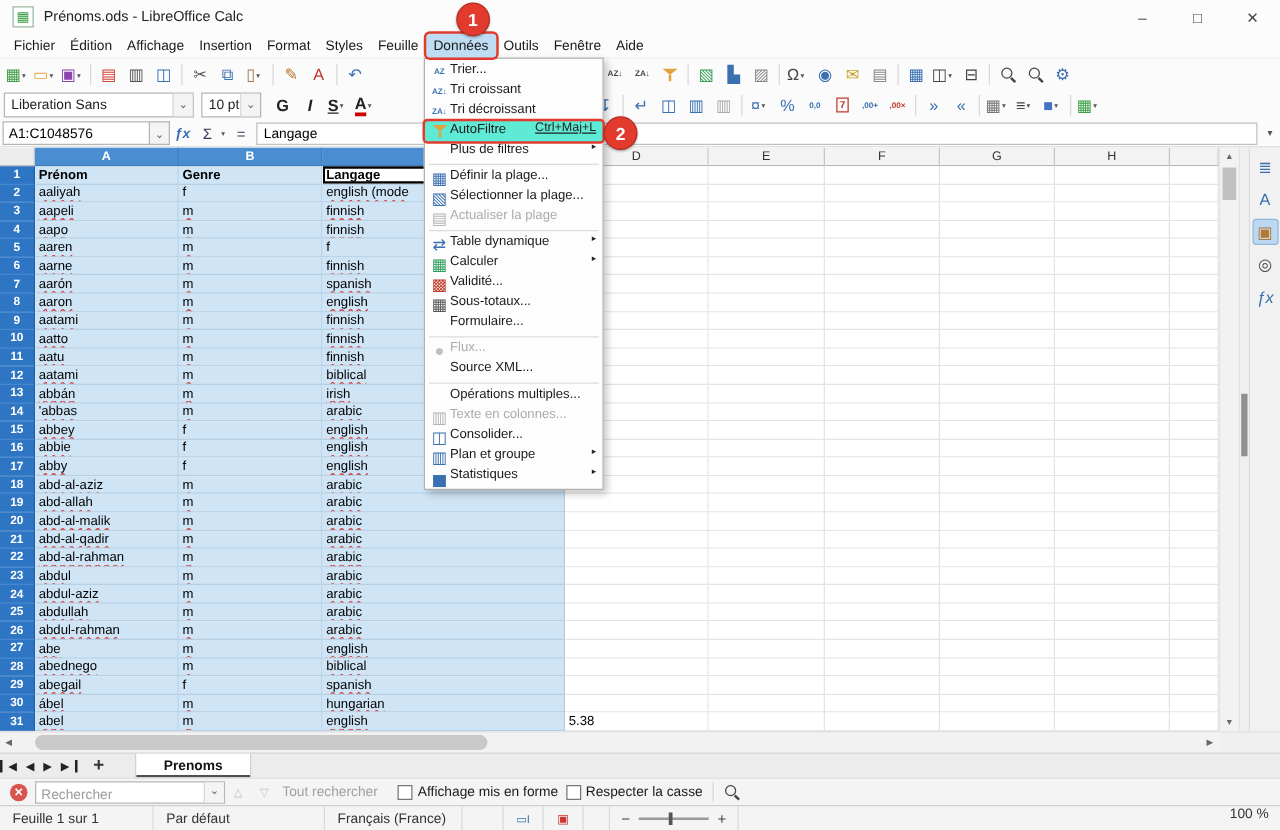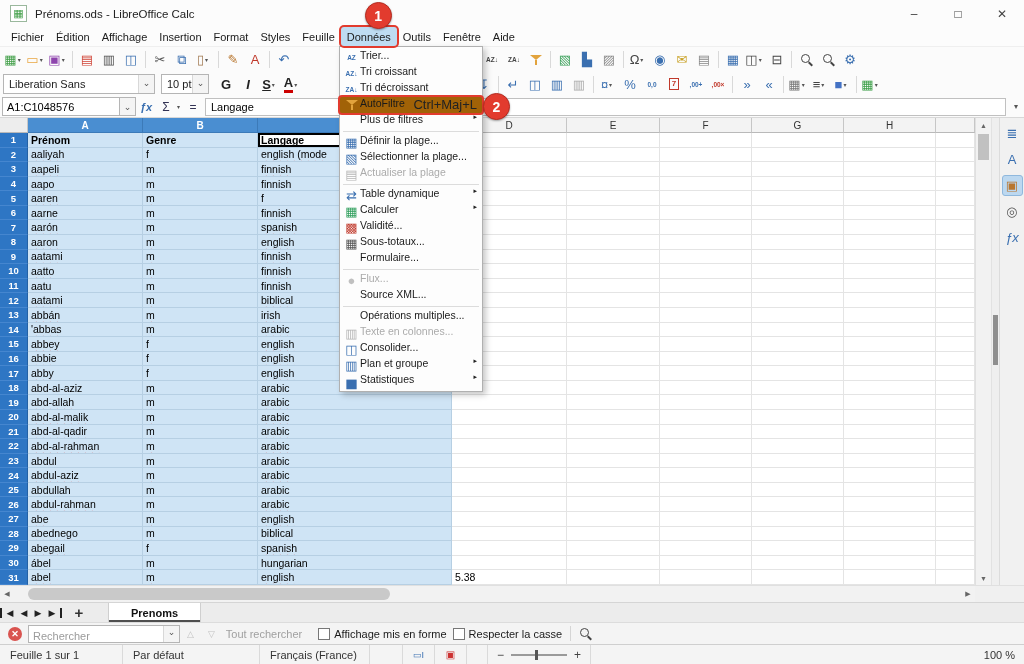--- a/index.html
+++ b/index.html
@@ -94,45 +94,45 @@
   #fsearch{width:150px;height:16px;background:#fff;border:1px solid #b5b5b5;display:flex;align-items:flex-end;flex:none;}
   #fsearch .ph{flex:1;padding-left:4px;font-size:11px;color:#9b9b9b;white-space:nowrap;overflow:hidden;}
   #fsearch .caret{width:15px;height:100%;border-left:1px solid #d8d8d8;background:#f4f4f4;display:flex;align-items:center;justify-content:center;}
   #fsearch .caret::before{content:"⌄";font-size:9px;color:#555;margin-top:-3px;}
   .ftri{color:#c2c2c2;font-size:9px;margin:0 7px;}
   #falllabel{color:#a0a0a0;font-size:11px;margin:0 10px 0 4px;white-space:nowrap;}
   .fcheck{display:flex;align-items:center;margin-left:6px;font-size:11px;color:#1a1a1a;white-space:nowrap;}
   .fcheck .box{width:10px;height:10px;border:1px solid #777;background:#fff;margin-right:4px;flex:none;}
   #fmagsep{width:1px;height:15px;background:#d5d5d5;margin:0 8px;}
   
-  #statusbar{position:absolute;left:0;top:644px;width:1024px;height:20px;background:#f4f4f4;border-top:1px solid #cfcfcf;display:flex;align-items:center;font-size:11px;color:#333;box-sizing:border-box;}
+  #statusbar{position:absolute;left:0;top:644px;width:1024px;height:20px;background:#f4f4f4;border-top:1px solid #cfcfcf;display:flex;align-items:flex-start;font-size:11px;color:#333;box-sizing:border-box;}
   .sseg{height:100%;display:flex;align-items:center;padding-left:10px;border-right:1px solid #dadada;box-sizing:border-box;white-space:nowrap;overflow:hidden;}
   [data-name="status-sheet"]{width:123px;}
   [data-name="status-selection"]{width:245px;}
   [data-name="status-page-style"]{width:137px;}
   [data-name="status-language"]{width:110px;}
   [data-name="status-blank-1"]{width:33px;padding:0;}
   [data-name="status-insert-mode"]{width:32px;justify-content:center;padding:0;color:#3a6fb0;font-size:9px;}
   [data-name="status-modified"]{width:32px;justify-content:center;padding:0;color:#cc3333;font-size:10px;}
   [data-name="status-blank-2"]{width:21px;padding:0;}
   [data-name="status-sum"]{width:144px;justify-content:center;padding:0;}
   #zoomw{height:100%;display:flex;align-items:center;padding:0 9px;gap:7px;border-right:1px solid #dadada;box-sizing:border-box;}
   #ztrack{width:56px;height:2px;background:#9a9a9a;position:relative;}
   #zthumb{position:absolute;left:24px;top:-4px;width:3px;height:10px;background:#555;}
   .zbtn{font-size:12px;color:#444;}
   #zoomval{flex:1;text-align:right;padding-right:9px;}
   
   #menu{position:absolute;left:339px;top:46px;width:142px;background:#fdfdfd;border:1px solid #b0b0b0;box-shadow:3px 3px 6px rgba(0,0,0,.22);z-index:50;padding:2px 0;}
   .mitem{height:16px;display:flex;padding:0 5px 0 3px;font-size:10.5px;color:#1a1a1a;position:relative;}
   .mitem .mi{width:17px;display:flex;justify-content:center;align-items:center;flex:none;}
   .mitem .ml{flex:1;white-space:nowrap;overflow:hidden;}
-  .mitem .ms{font-size:13px;margin-left:5px;color:#222;}
+  .mitem .ms{font-size:10px;margin-left:5px;color:#222;text-decoration:underline;}
   .mitem .ma{font-size:7px;margin-left:3px;color:#222;}
   .mitem.dis{color:#ababab;}
-  .mitem.hl{box-shadow:0 0 0 2px #e23b2e;border-radius:2px;z-index:55;background:#a16207;}
+  .mitem.hl{box-shadow:0 0 0 2px #e23b2e;border-radius:2px;z-index:55;background:#5eead4;}
   .msep{height:1px;background:#dcdcdc;margin:2px 3px;}
   
   .badge{width:25px;height:25px;border-radius:50%;background:#e23b2e;color:#fff;font-weight:bold;font-size:14px;display:flex;align-items:center;justify-content:center;border:1px solid #b52b20;box-shadow:0 1px 2px rgba(0,0,0,.35);position:absolute;z-index:70;}
   #badge1{top:-25px;left:24px;}
   #badge2{right:-28px;top:-4px;}
 </style>
 </head>
 <body>
 
 <div id="app" data-name="libreoffice-calc-window">

